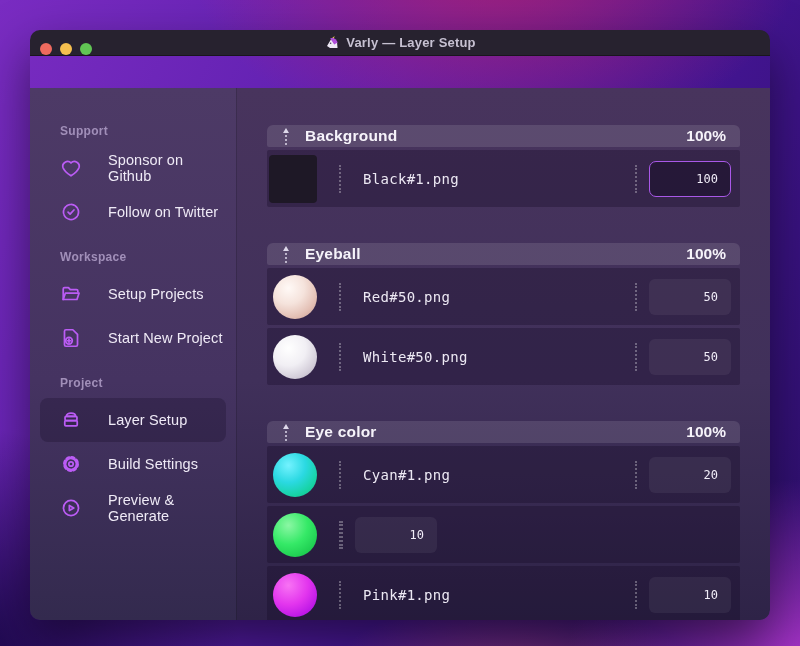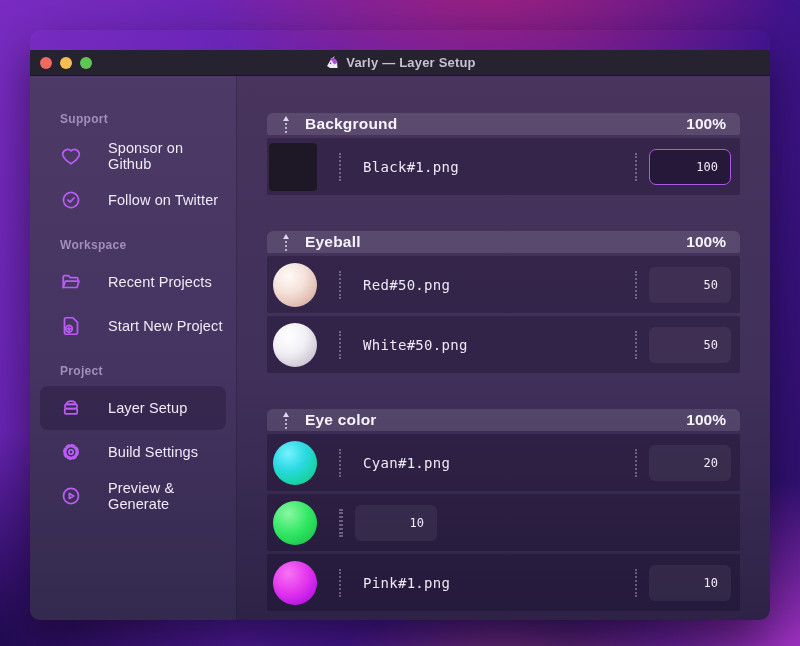--- a/index.html
+++ b/index.html
@@ -13,35 +13,34 @@
       radial-gradient(48% 48% at -6% 102%, rgba(16,4,58,.95), rgba(16,4,58,0) 75%),
       linear-gradient(118deg, #7a2cc2 0%, #5d1fae 38%, #41148e 68%, #2c0f6a 100%);
   }
   .window{
     position:absolute; left:30px; top:30px; width:740px; height:590px;
     border-radius:10px; overflow:hidden; box-shadow:0 22px 50px rgba(0,0,0,.5);
     display:flex; flex-direction:column;
   }
   .titlebar{
     height:26px; background:#27222f; flex:0 0 26px;
-    display:flex; align-items:center; position:relative;
+    display:flex; align-items:flex-end; position:relative;
     border-bottom:1px solid rgba(0,0,0,.35);
-    margin-top:20px;
   }
   .lights{ display:flex; gap:8px; margin-left:10px; }
   .light{ width:12px; height:12px; border-radius:50%; }
   .light.red{ background:#ee6a5f; } .light.yellow{ background:#f5bf4f; } .light.green{ background:#61c554; }
   .title{
     position:absolute; left:0; right:0; text-align:center;
     font-size:13px; font-weight:700; color:#c6c0d1; letter-spacing:.2px;
     display:flex; align-items:center; justify-content:center; gap:6px; height:100%;
     pointer-events:none;
   }
   .app-icon{ width:16px; height:16px; display:inline-block; }
-  .win-body{ flex:1; display:flex; min-height:0; }
+  .win-body{ flex:1; display:flex; min-height:0;margin-top:32px; }
 
   
   .sidebar{
     width:207px; flex:0 0 207px; padding-top:36px;
     background:linear-gradient(180deg,#4d3a66 0%, #453361 55%, #332a4e 100%);
     border-right:1px solid rgba(0,0,0,.22);
   }
   .side-section{ margin-top:16px; }
   .side-section:first-child{ margin-top:0; }
   .side-label{
@@ -147,21 +146,21 @@
         </div>
         <div class="side-section">
           <div class="side-label">Workspace</div>
           <div class="side-item">
             <span class="side-icon">
               <svg viewBox="0 0 24 24" fill="none" stroke="currentColor" stroke-width="1.9" stroke-linecap="round" stroke-linejoin="round">
                 <path d="M3.5 18 V6.5 a1.5 1.5 0 0 1 1.5 -1.5 h4.2 l2 2.2 h6.8 a1.5 1.5 0 0 1 1.5 1.5 v1"></path>
                 <path d="M3.5 18 l2.4 -7 h14.9 l-2.3 7 Z"></path>
               </svg>
             </span>
-            <span class="side-text">Recent Projects</span>
+            <span class="side-text">Setup Projects</span>
           </div>
           <div class="side-item">
             <span class="side-icon">
               <svg viewBox="0 0 24 24" fill="none" stroke="currentColor" stroke-width="1.9" stroke-linecap="round" stroke-linejoin="round">
                 <path d="M6.5 21 a1.6 1.6 0 0 1 -1.6 -1.6 V4.6 A1.6 1.6 0 0 1 6.5 3 h7.5 l5.1 5.1 V19.4 a1.6 1.6 0 0 1 -1.6 1.6 Z"></path>
                 <circle cx="9.8" cy="15" r="3.6" fill="none"></circle>
                 <path d="M9.8 13.3 v3.4 M8.1 15 h3.4"></path>
               </svg>
             </span>
             <span class="side-text">Start New Project</span>

